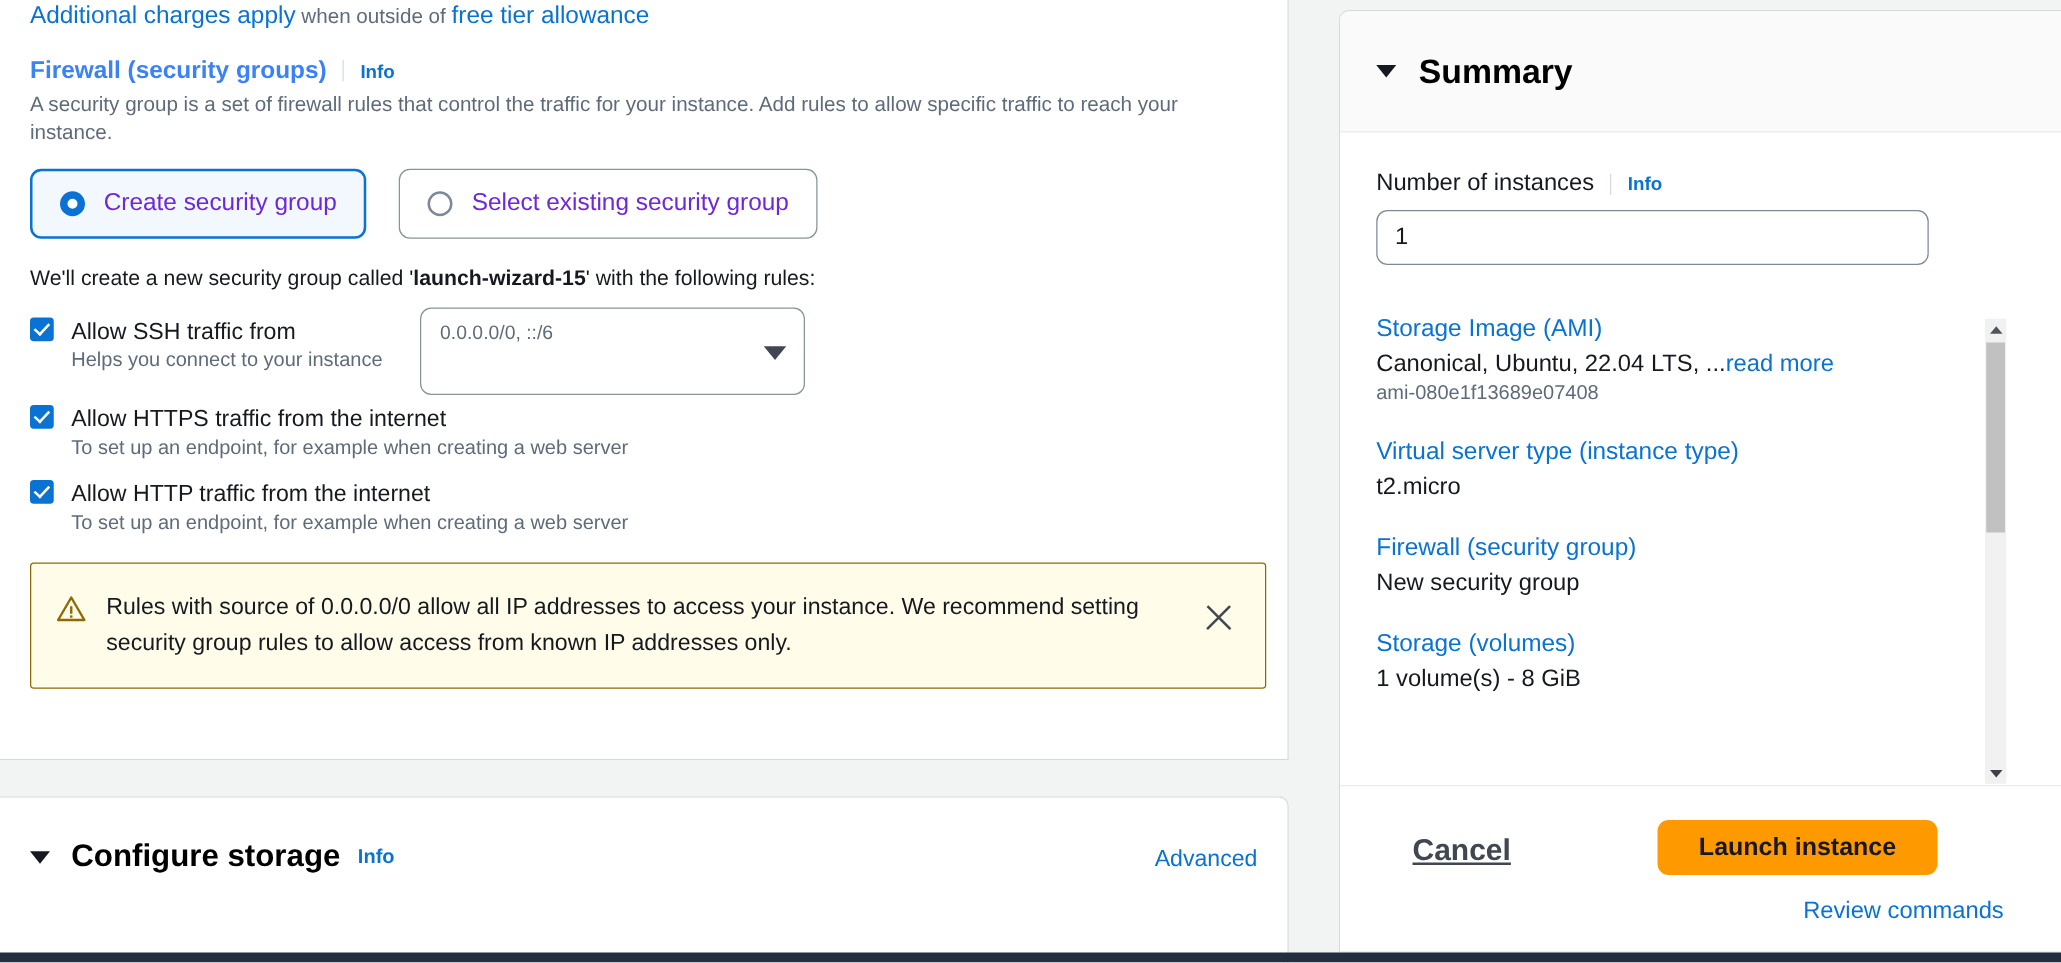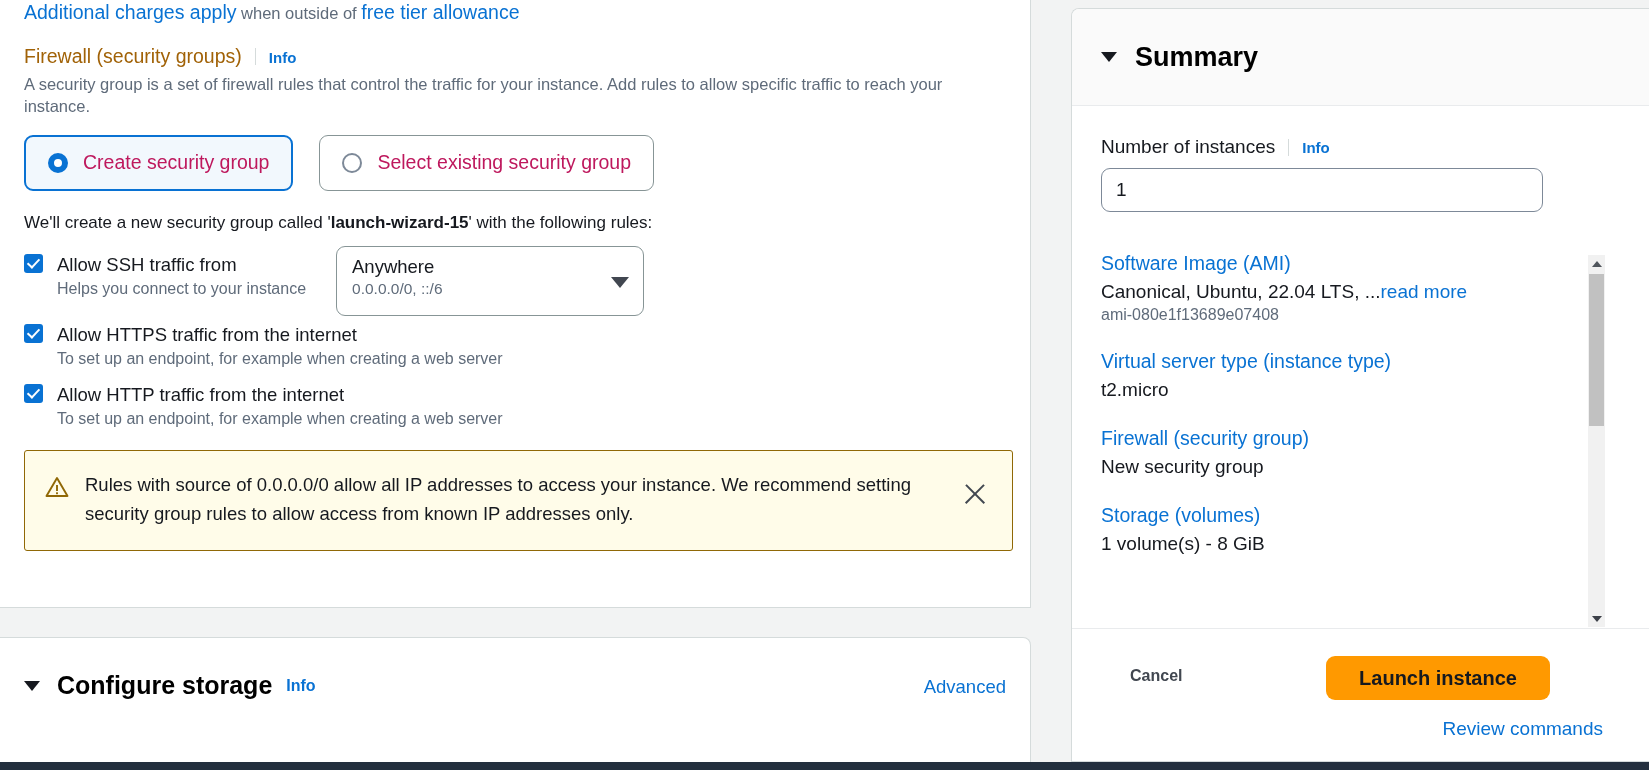--- a/index.html
+++ b/index.html
@@ -44,21 +44,21 @@
     margin-bottom: 21px;
   }
   .topline a { color: #0972d3; text-decoration: none; }
   .topline .small { font-size: 16.5px; color: #5f6b7a; }
 
   .field-label-row {
     display: flex; align-items: baseline; gap: 0;
     margin-bottom: 6px;
   }
   .field-label {
-    font-size: 19.5px; font-weight: 400; color: #a16207;
+    font-size: 19.5px; font-weight: 700; color: #3b82f6;
   }
   .divider-v {
     width: 1px; height: 17px; background: #d5dbdb;
     margin: 0 13px; align-self: center;
   }
   .info-link {
     font-size: 15px; font-weight: 700; color: #0972d3;
     text-decoration: none; cursor: pointer;
   }
   .desc {
@@ -80,21 +80,21 @@
   }
   .radio {
     width: 20px; height: 20px; border-radius: 50%;
     border: 2px solid #7d8998; background: #fff;
     flex: none;
   }
   .radio.on {
     border: 6px solid #0972d3;
     background: #ffffff;
   }
-  .tile-label { font-size: 19.5px; color: #be185d; white-space: nowrap; }
+  .tile-label { font-size: 19.5px; color: #6d28d9; white-space: nowrap; }
 
   .create-note {
     font-size: 17px; color: #16191f; margin-bottom: 21px;
   }
   .create-note b { font-weight: 700; }
 
   
   .rule { display: flex; align-items: flex-start; margin-bottom: 16px; }
   .rule-left { flex: none; }
   .cbrow { display: flex; gap: 14px; }
@@ -279,23 +279,24 @@
   }
 
   
   .sum-footer {
     position: absolute; left: 0; right: 0; top: 619px;
     height: 135px;
     border-top: 1px solid #e9ebed;
     background: #ffffff;
   }
   .cancel-txt {
-    font-size: 16px; font-weight: 700; color: #414750;
+    font-size: 24px; font-weight: 700; color: #414750;
     background: none; border: none; cursor: pointer;
     font-family: "Liberation Sans", sans-serif;
+    text-decoration: underline;
   }
   .btn-launch {
     position: absolute; left: 254px; top: 27px;
     width: 224px; height: 44px;
     background: #ff9900; border: none; border-radius: 9px;
     font-size: 20px; font-weight: 700; color: #16191f;
     cursor: pointer;
     font-family: "Liberation Sans", sans-serif;
   }
   .review-link {
@@ -352,21 +353,20 @@
 
         <div class="rule rule-ssh">
           <div class="rule-left">
             <div class="cbrow">
               <span class="cb"></span>
               <span class="rule-title">Allow SSH traffic from</span>
             </div>
             <div class="rule-sub">Helps you connect to your instance</div>
           </div>
           <div class="select-box">
-            <div class="select-main">Anywhere</div>
             <div class="select-sub">0.0.0.0/0, ::/6</div>
             <span class="caret-down"></span>
           </div>
         </div>
 
         <div class="rule">
           <div class="rule-left">
             <div class="cbrow">
               <span class="cb"></span>
               <span class="rule-title">Allow HTTPS traffic from the internet</span>
@@ -423,21 +423,21 @@
         <span class="num-label">Number of instances</span>
         <span class="divider-v"></span>
         <a class="info-link">Info</a>
       </div>
       <input class="num-input" type="text" value="1" style="">
     </div>
 
     <div class="sum-scroll">
 
       <div class="sum-item">
-        <a class="sum-link">Software Image (AMI)</a>
+        <a class="sum-link">Storage Image (AMI)</a>
         <div class="sum-val"><span>Canonical, Ubuntu, 22.04 LTS, ...</span><span class="rm">read more</span></div>
         <div class="sum-sub">ami-080e1f13689e07408</div>
       </div>
 
       <div class="sum-item">
         <a class="sum-link">Virtual server type (instance type)</a>
         <div class="sum-val">t2.micro</div>
       </div>
 
       <div class="sum-item">

